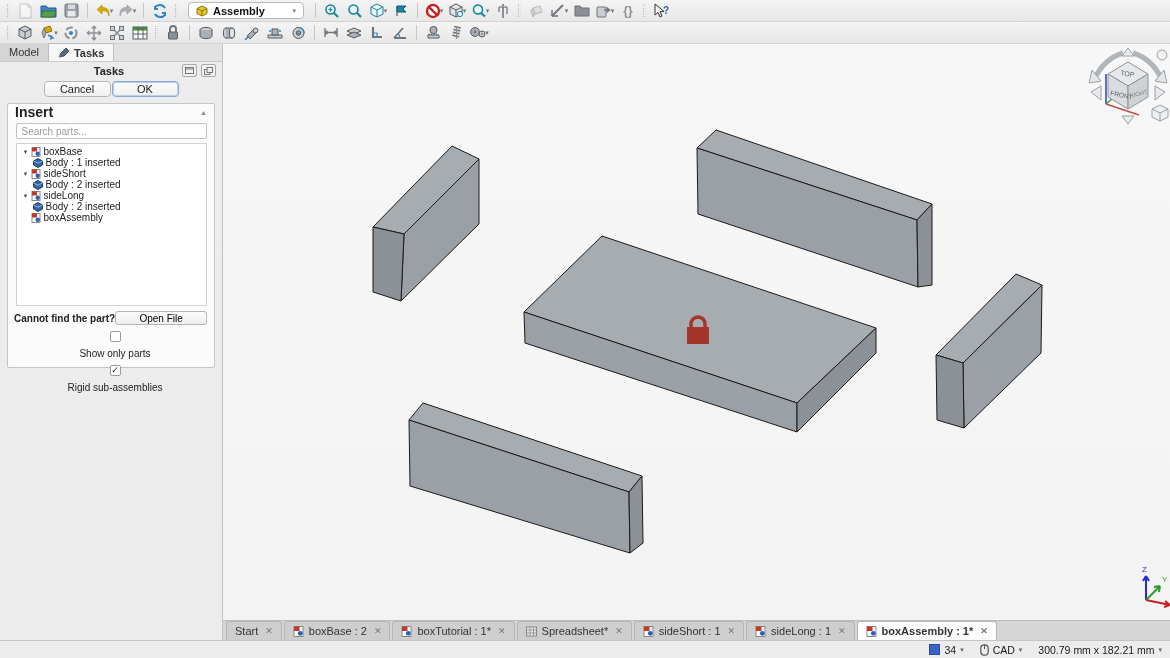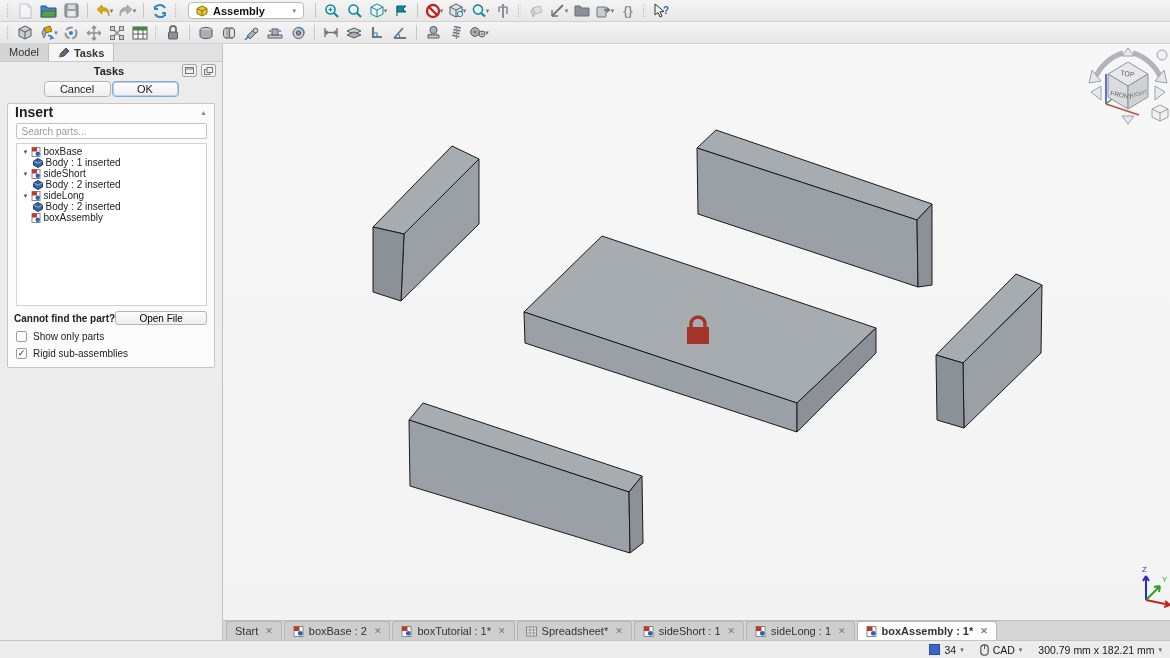--- a/index.html
+++ b/index.html
@@ -50,21 +50,21 @@
   .treebox { width:191px; margin:4px auto 0 auto; height:163px; background:#fff; border:1px solid #d2d2d2; padding-top:2px; overflow:hidden; }
   .trow { display:flex; align-items:center; height:11px; font-size:10px; color:#222; }
   .trow .exp { width:10px; text-align:center; font-size:6px; color:#555; margin-left:4px; flex:none; }
   .trow .ic { flex:none; margin-right:3px; }
   .trow.child { padding-left:16px; }
   .trow.noexp { padding-left:14px; }
   .cannot { display:flex; align-items:center; justify-content:flex-start; padding:0 6px; margin-top:5px; }
   .cannot .txt { font-size:10px; font-weight:bold; }
   .minibtn { width:92px; height:14px; font-size:10px; border:1px solid #b5b5b5; border-radius:3px;
     background:linear-gradient(#fcfcfc,#eee); display:flex; align-items:center; justify-content:center; }
-  .optrow { display:flex; align-items:center; gap:6px; margin:6px 0 0 8px; font-size:10px; }
+  .optrow { display:flex; align-items:center; gap:6px; margin:6px 0 0 8px; font-size:10px;flex-direction:column; }
   .cbx { width:11px; height:11px; border:1px solid #9c9c9c; border-radius:2px; background:#fff;
     display:flex; align-items:center; justify-content:center; font-size:9px; color:#222; line-height:1; }
   
   .viewport { position:relative; width:951px; height:576px; background:linear-gradient(#f7f7f8,#f3f3f4); overflow:hidden; }
   
   .tabstrip { height:20px; background:#d6d6d6; border-top:1px solid #bdbdbd; display:flex; align-items:flex-end; padding-left:3px; }
   .mtab { display:flex; align-items:center; gap:5px; height:19px; padding:0 8px; font-size:11px; color:#333;
     background:#cecece; border:1px solid #b6b6b6; border-bottom:none; border-radius:3px 3px 0 0; margin-right:2px; white-space:nowrap; }
   .mtab.active { background:#fdfdfd; font-weight:bold; }
   .mtab .x { color:#777; font-size:9px; margin-left:2px; }

